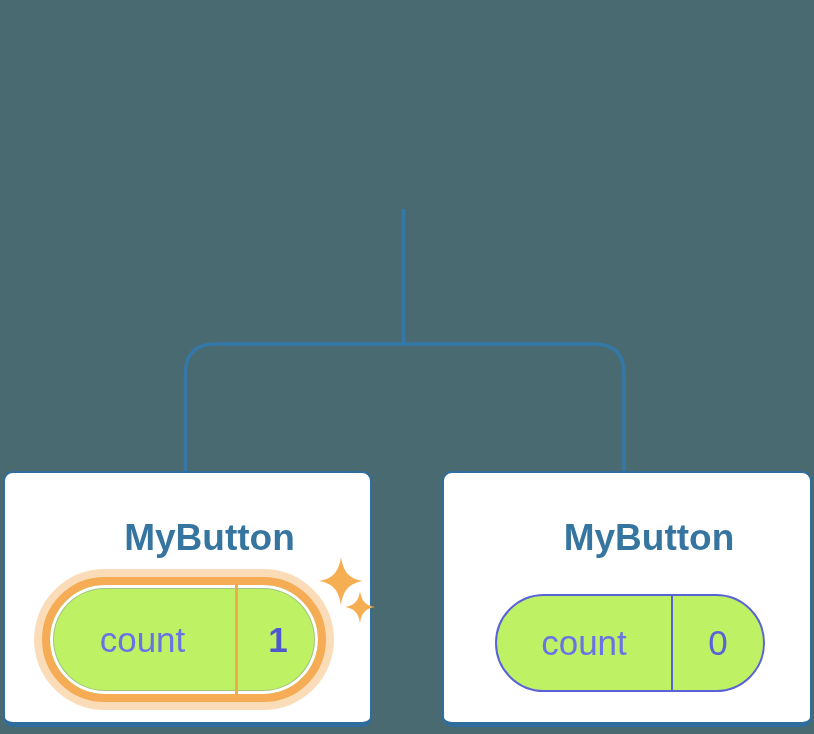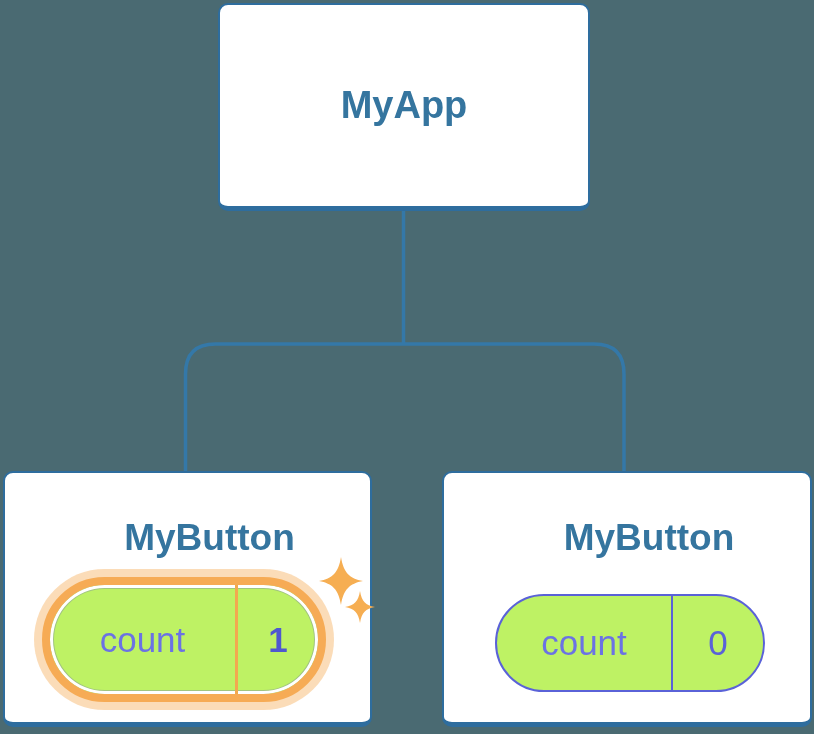--- a/index.html
+++ b/index.html
@@ -88,23 +88,20 @@
 </head>
 <body>
 
 <div class="canvas">
 
   <svg class="connectors" viewBox="0 0 814 734">
     <path d="M 403.5 209 V 344" fill="none" stroke="#3478a8" stroke-width="3.5"></path>
     <path d="M 185.5 472 V 374 Q 185.5 344 215.5 344 H 594 Q 624 344 624 374 V 472" fill="none" stroke="#3478a8" stroke-width="3.5"></path>
   </svg>
 
-  <div class="node node-root">
-    <span class="root-label">MyApp</span>
-  </div>
 
   <div class="node node-child-left">
     <div class="node-title">MyButton</div>
     <div class="pill pill-highlighted">
       <span class="pill-key-cell">count</span>
       <span class="pill-divider"></span>
       <span class="pill-value-cell">1</span>
     </div>
     <svg class="sparkles" viewBox="0 0 64 70">
       <path d="M28 0 C30.5 15.5 36.5 21.5 50 24 C36.5 26.5 30.5 32.5 28 48 C25.5 32.5 19.5 26.5 6 24 C19.5 21.5 25.5 15.5 28 0 Z" fill="#f6ae52"></path>

